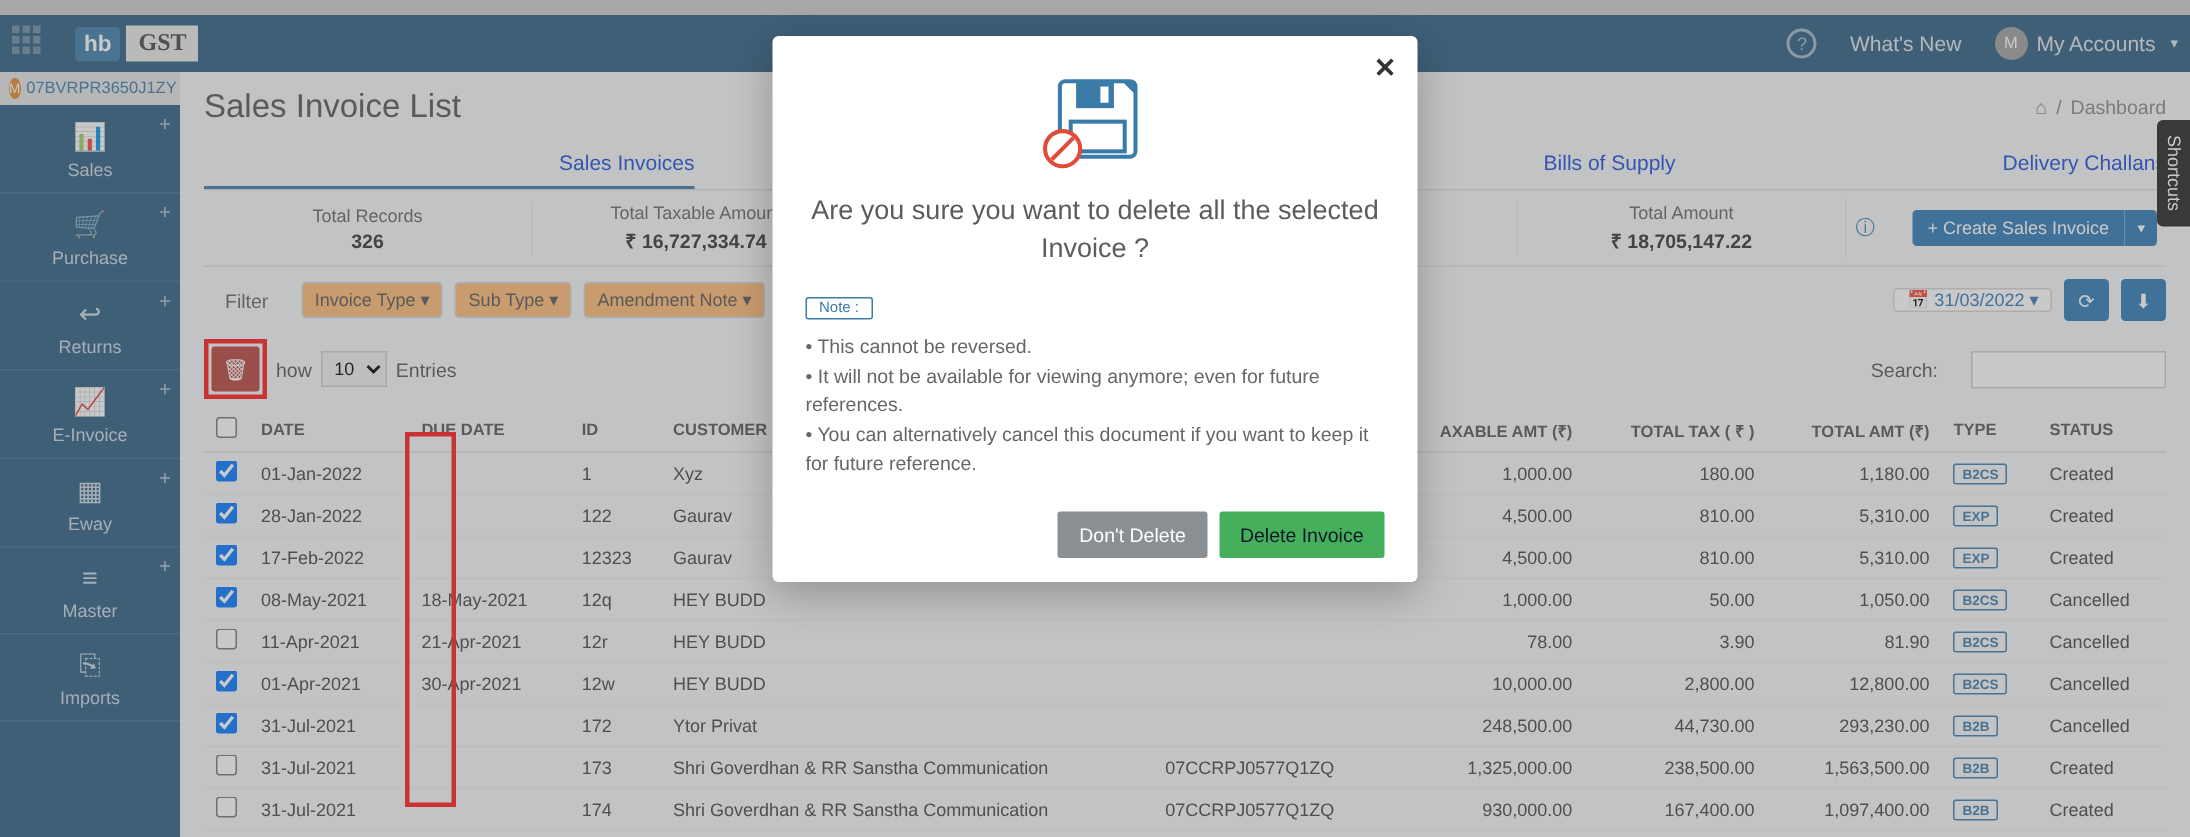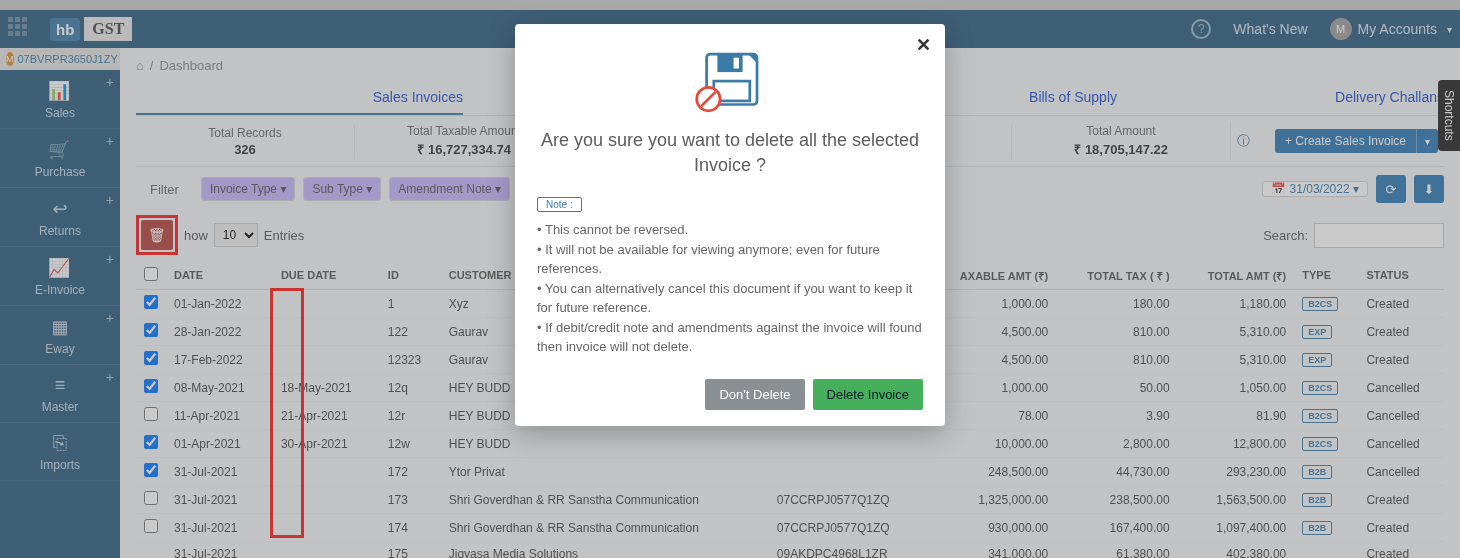--- a/index.html
+++ b/index.html
@@ -42,30 +42,30 @@
 .stat { flex: 1; text-align: center; font-size: 12px; color: #666; border-right: 1px solid #e6e6e6; padding: 2px 0;}
 .stat:last-of-type { border-right: none; }
 .stat b { display: block; color: #333; font-size: 13px; margin-top: 2px; font-weight: 600;}
 .create-btns { display:flex; gap:0; margin-left: 19px;}
 .btn-primary { background: #2b78b5; color: #fff; border: none; padding: 5px 10px; font-size: 12px; border-radius: 3px 0 0 3px; }
 .btn-primary-split { background: #2b78b5; color: #fff; border: none; border-left: 1px solid rgba(255,255,255,0.3); padding: 5px 8px; border-radius: 0 3px 3px 0; font-size: 10px;}
 .info-ic { color:#3b7ba8; margin-right: 6px; font-size: 13px;}
 
 .filters { display: flex; align-items: center; gap: 8px; padding: 8px 0; }
 .filter-lbl { color: #666; padding: 0 14px; }
-.f-drop { background: #c4b5fd; border: 1px solid #d5d5d5; padding: 4px 8px; font-size: 12px; color: #555; border-radius: 3px; }
+.f-drop { background: #fdba74; border: 1px solid #d5d5d5; padding: 4px 8px; font-size: 12px; color: #555; border-radius: 3px; }
 .date-box { background: #fff; border: 1px solid #d5d5d5; padding: 0 8px; font-size: 12px; color: #3278b5; border-radius: 3px; }
 .icon-btn { background: #2b78b5; color: #fff; border: none; width: 30px; height: 28px; border-radius: 3px; font-size: 13px;}
 
 .table-top { display: flex; align-items: center; justify-content: space-between; padding: 4px 0 6px; font-size: 13px; color: #555;}
 .delete-btn { background: #b7433c; color: #fff; border: none; width: 32px; height: 30px; font-size: 14px; border-radius: 2px;}
 .red-box { border: 3px solid #ff1a1a; padding: 2px; display: inline-flex; }
 .show-entries { display: flex; align-items:center; gap: 6px;}
 .show-entries select { border: 1px solid #ccc; padding: 3px 4px; font-size: 12px; }
-.search-box { display: flex; align-items: center; gap: 6px; }
+.search-box { display: flex; align-items: center; gap: 22px; }
 .search-box input { border: 1px solid #ccc; padding: 4px 6px; width: 130px; }
 
 table.data { width: 100%; border-collapse: collapse; font-size: 12px; }
 table.data th { text-align: left; padding: 6px 8px; color: #555; font-weight: 700; border-bottom: 1px solid #ddd; font-size: 11px; }
 table.data td { padding: 5px 8px; border-bottom: 1px solid #eee; color: #444; }
 table.data td.num { text-align: right; }
 .chk { width: 14px; height: 14px; }
 .chk-col { position: relative; }
 .red-strip { border: 3px solid #ff1a1a; position: absolute; left: 150px; top: 240px; width: 34px; height: 250px; pointer-events:none; }
 .badge { display: inline-block; border: 1px solid #3b7ba8; color: #3b7ba8; font-size: 9px; padding: 1px 5px; border-radius: 2px; font-weight: 600;}
@@ -130,20 +130,21 @@
         <div class="sb-item"><span class="plus">+</span><span class="sb-icon">↩</span><span>Returns</span></div>
         <div class="sb-item"><span class="plus">+</span><span class="sb-icon">📈</span><span>E-Invoice</span></div>
         <div class="sb-item"><span class="plus">+</span><span class="sb-icon">▦</span><span>Eway</span></div>
         <div class="sb-item"><span class="plus">+</span><span class="sb-icon">≡</span><span>Master</span></div>
         <div class="sb-item"><span class="sb-icon">⎘</span><span>Imports</span></div>
       </div>
   </div>
 
   <div class="content">
     <div class="page-heading">
+      <h2>Sales Invoice List</h2>
       <div class="breadcrumb">
         <span>⌂</span>
         <span>/</span>
         <span>Dashboard</span>
       </div>
     </div>
 
     <div class="tabs" id="tabs">
         <div class="tab active">Sales Invoices</div>
         <div class="tab">Credit/</div>
@@ -361,20 +362,19 @@
         <circle cx="16" cy="54" r="13" fill="#fff" stroke="#e24b3b" stroke-width="3"></circle>
         <line x1="8" y1="62" x2="24" y2="46" stroke="#e24b3b" stroke-width="3"></line>
       </svg>
     </div>
     <h3>Are you sure you want to delete all the selected Invoice ?</h3>
     <span class="note-chip">Note :</span>
     <ul id="modal-notes">
         <li>This cannot be reversed.</li>
         <li>It will not be available for viewing anymore; even for future references.</li>
         <li>You can alternatively cancel this document if you want to keep it for future reference.</li>
-        <li>If debit/credit note and amendments against the invoice will found then invoice will not delete.</li>
       </ul>
     <div class="modal-actions">
       <button class="btn-gray">Don't Delete</button>
       <button class="btn-green">Delete Invoice</button>
     </div>
   </div>
 </div>
 
 </body></html>

